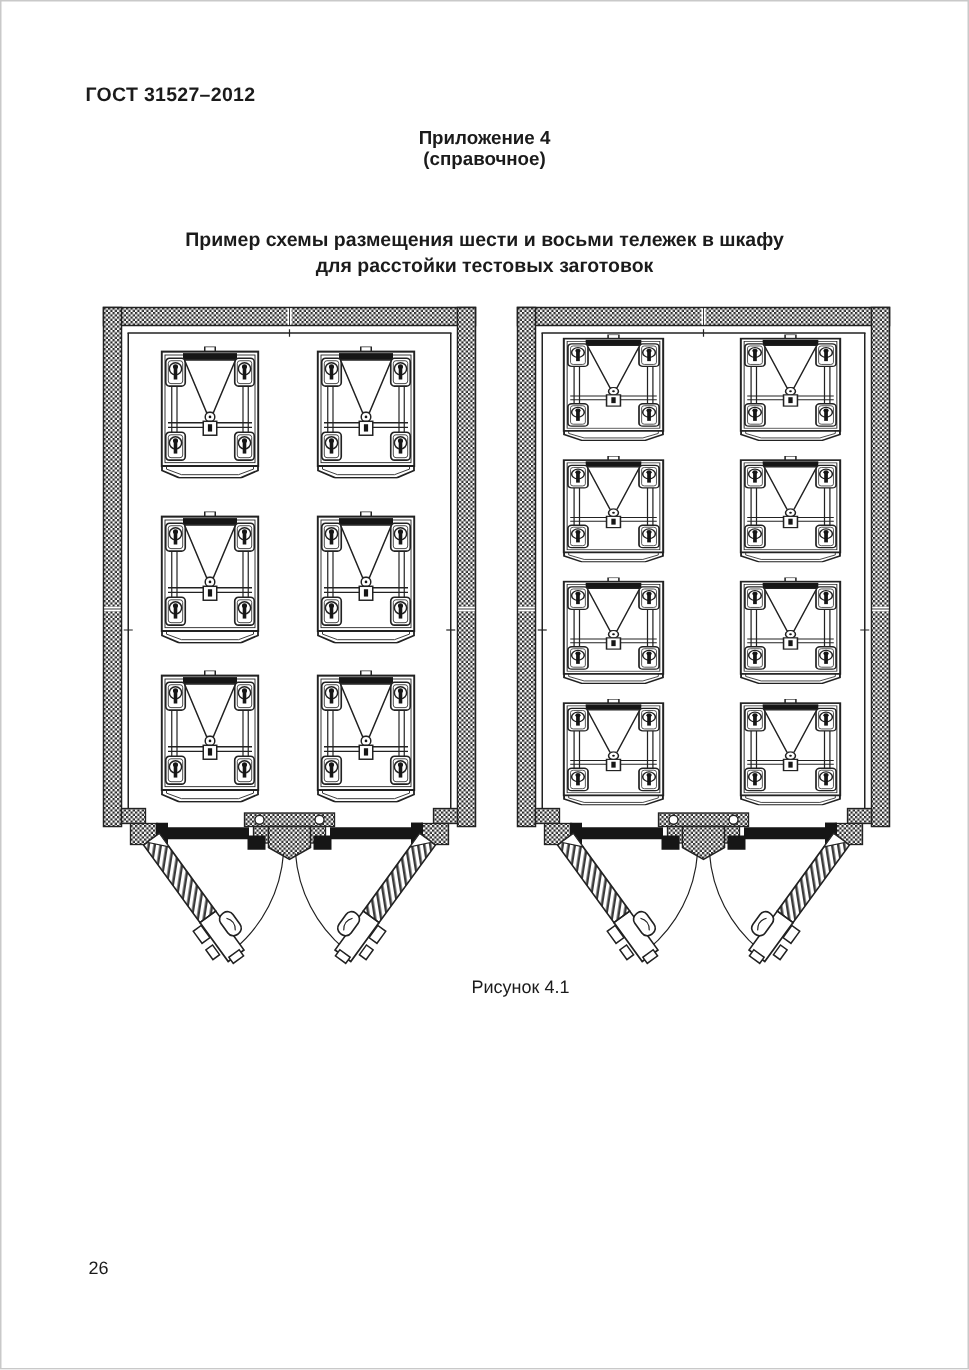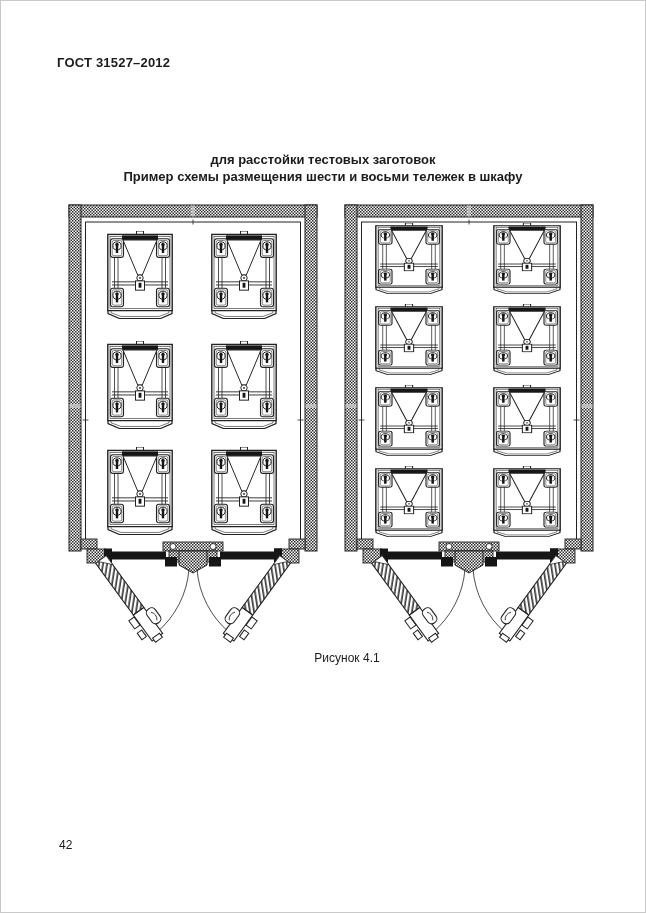--- a/index.html
+++ b/index.html
@@ -38,24 +38,28 @@
   }
   svg{display:block;}
 </style>
 </head>
 <body>
 
 <div class="page">
 
   <div class="gost-code">ГОСТ 31527–2012</div>
 
+  <div class="appendix">
+    <div>Приложение 4</div>
+    <div>(справочное)</div>
+  </div>
 
   <div class="fig-title">
+    <div>Пример схемы размещения шести и восьми тележек в шкафу</div>
     <div>для расстойки тестовых заготовок</div>
-    <div>Пример схемы размещения шести и восьми тележек в шкафу</div>
   </div>
 
   <div class="figure-wrap">
     <svg id="figure-svg" width="540" height="460" viewBox="0 0 540 460" xmlns="http://www.w3.org/2000/svg" xmlns:xlink="http://www.w3.org/1999/xlink">
       <defs>
 
         <pattern id="stipple" width="3" height="3" patternUnits="userSpaceOnUse">
           <rect width="3" height="3" fill="#ffffff"></rect>
           <rect x="0" y="0" width="1.5" height="1.5" fill="#2b2b2b"></rect>
           <rect x="1.5" y="1.5" width="1.5" height="1.5" fill="#2b2b2b"></rect>
@@ -184,15 +188,15 @@
             <use href="#trolley" xlink:href="#trolley" x="148" y="180" width="68" height="71"></use>
             <use href="#trolley" xlink:href="#trolley" x="30" y="261" width="68" height="71"></use>
             <use href="#trolley" xlink:href="#trolley" x="148" y="261" width="68" height="71"></use>
           </g>
       </g>
     </svg>
   </div>
 
   <div class="fig-caption">Рисунок 4.1</div>
 
-  <div class="page-number">42</div>
+  <div class="page-number">26</div>
 
 </div>
 
 </body></html>

